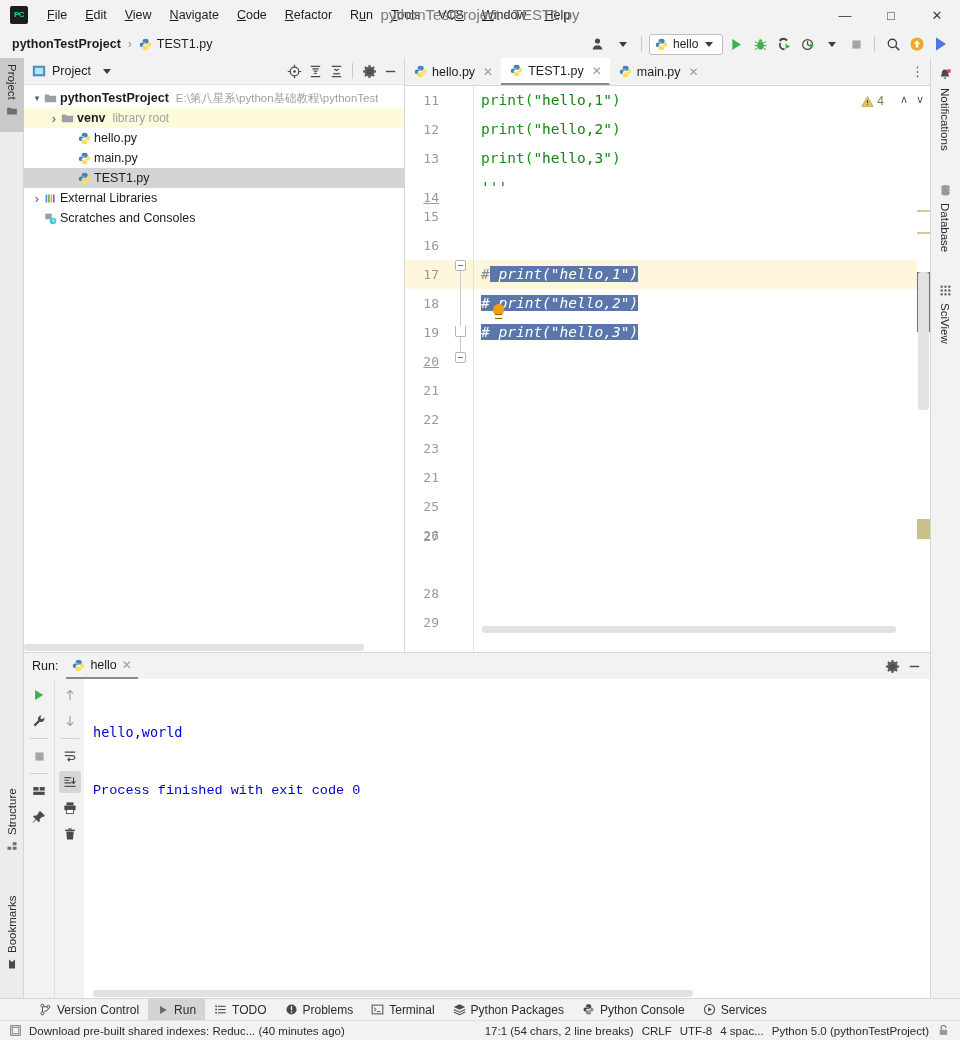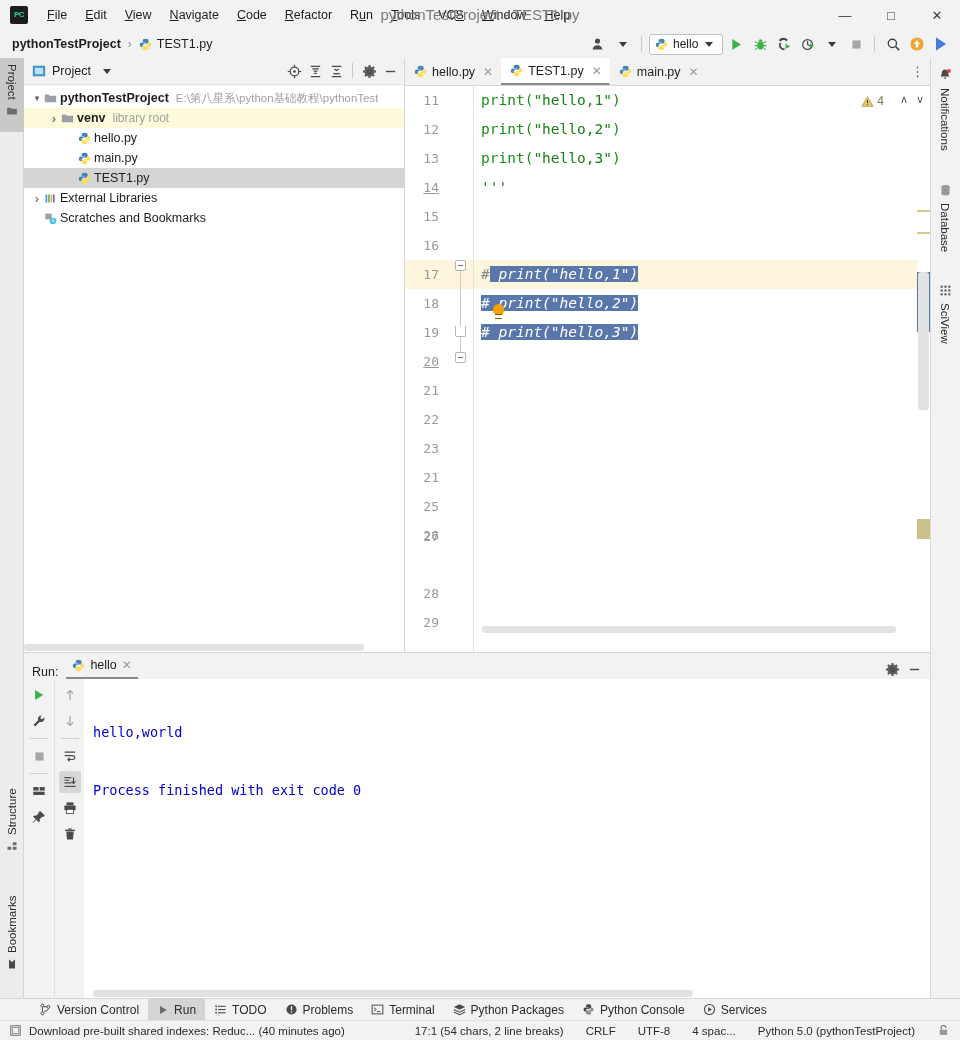--- a/index.html
+++ b/index.html
@@ -219,21 +219,21 @@
     writing-mode: vertical-rl; text-orientation: mixed;
     font-size: 11.5px; color: #2b2b2b;
     display: flex; align-items: center; padding-top: 6px; gap: 6px;
   }
 
   
   .runpanel {
     position: absolute; left: 24px; right: 30px; bottom: 42px; height: 346px;
     background: #f2f2f2; border-top: 1px solid #d6d6d6;
   }
-  .rp-header { height: 26px; display: flex; align-items: flex-end; padding-left: 8px; }
+  .rp-header { height: 26px; display: flex; align-items: center; padding-left: 8px; }
   .rp-label { font-size: 12.5px; color: #1d1d1d; margin-right: 8px; }
   .rp-tab {
     display: flex; align-items: center; gap: 5px; padding: 0 6px; height: 26px;
     font-size: 12.5px; border-bottom: 2px solid #8a8a8a;
   }
   .rp-tab .x { color: #9a9a9a; font-size: 12px; }
   .rp-hdr-icons { margin-left: auto; display: flex; align-items: center; gap: 2px; padding-right: 6px; }
 
   .rp-body { position: absolute; top: 26px; left: 0; right: 0; bottom: 0; background: #fff; }
   .rp-toolcol {
@@ -270,21 +270,21 @@
     font-size: 12px; color: #2b2b2b;
   }
   .twb.active { background: #d4d4d4; }
 
   .statusbar {
     position: absolute; left: 0; right: 0; bottom: 0; height: 20px;
     background: #f2f2f2; border-top: 1px solid #e0e0e0;
     display: flex; align-items: center; font-size: 11.5px; color: #2b2b2b;
   }
   .sb-left { display: flex; align-items: center; gap: 7px; padding-left: 9px; }
-  .sb-right { margin-left: auto; display: flex; align-items: center; gap: 22px; padding-right: 10px; }
+  .sb-right { margin-left: auto; display: flex; align-items: center; gap: 8px; padding-right: 10px; }
 
   svg { display: block; }
 </style>
 </head>
 <body>
 
 <div id="app">
 
   <div class="titlebar">
     <div class="pc-logo">PC</div>
@@ -542,21 +542,21 @@
         </div>
         <div class="tnode" style="padding-left: 6px;">
           <span class="twist"></span>
           <span style="display: flex;">
             <svg width="13" height="13" viewBox="0 0 16 16">
               <path d="M1.5 2h8v7h-8z" fill="#9aa0a6"></path>
               <circle cx="11" cy="11" r="4" fill="#49c0e8"></circle>
               <path d="M11 8.6V11l1.8 1" stroke="#fff" stroke-width="1.1" fill="none"></path>
             </svg>
           </span>
-          <span class="tlabel">Scratches and Bookmarks</span>
+          <span class="tlabel">Scratches and Consoles</span>
         </div>
       </div>
 
     <div class="pp-hscroll">
       <div class="pp-hthumb"></div>
     </div>
   </div>
 
   <div class="editor">
     <div class="tabs" id="editor-tabs">
@@ -591,21 +591,21 @@
           <span class="x">✕</span>
         </div>
         <div class="tabs-more">⋮</div>
       </div>
 
     <div class="code-area">
       <div class="gutter" id="gutter">
           <div class="ln" style="top: 0px;">11</div>
           <div class="ln" style="top: 29px;">12</div>
           <div class="ln" style="top: 58px;">13</div>
-          <div class="ln" style="top: 87px; text-decoration: underline;">14</div>
+          <div class="ln" style="top: 97px; text-decoration: underline;">14</div>
           <div class="ln" style="top: 116px;">15</div>
           <div class="ln" style="top: 145px;">16</div>
           <div class="glow" style="top: 174px;"></div>
           <div class="ln" style="top: 174px;">17</div>
           <div class="ln" style="top: 203px;">18</div>
           <div class="ln" style="top: 232px;">19</div>
           <div class="ln" style="top: 261px; text-decoration: underline;">20</div>
           <div class="ln" style="top: 290px;">21</div>
           <div class="ln" style="top: 319px;">22</div>
           <div class="ln" style="top: 348px;">23</div>
@@ -811,21 +811,21 @@
         </div>
         <div class="rp-tool">
           <svg width="14" height="14" viewBox="0 0 16 16">
             <path d="M6 1.6h4v1.4H6z" fill="#4a4a4a"></path>
             <rect x="2.4" y="3" width="11.2" height="1.6" fill="#4a4a4a"></rect>
             <path d="M3.8 5h8.4l-.8 9.4H4.6z" fill="#4a4a4a"></path>
           </svg>
         </div>
       </div>
 
-      <div class="console" id="console"><div class="cl" style="top: 39px;">hello,world</div><div class="cl" style="top: 68px;"></div><div class="cl" style="top: 97px;">Process finished with exit code 0</div></div>
+      <div class="console" id="console"><div class="cl" style="top: 39px;">hello,world</div><div class="cl" style="top: 68px;"></div><div class="cl" style="top: 97px; font-family: Liberation Mono, monospace;">Process finished with exit code 0</div></div>
 
       <div class="rp-hscroll">
         <div class="rp-hthumb"></div>
       </div>
     </div>
   </div>
 
   <div class="toolwin-bar" id="toolwin-bar">
       <div class="twb">
         <span style="display: flex;">

